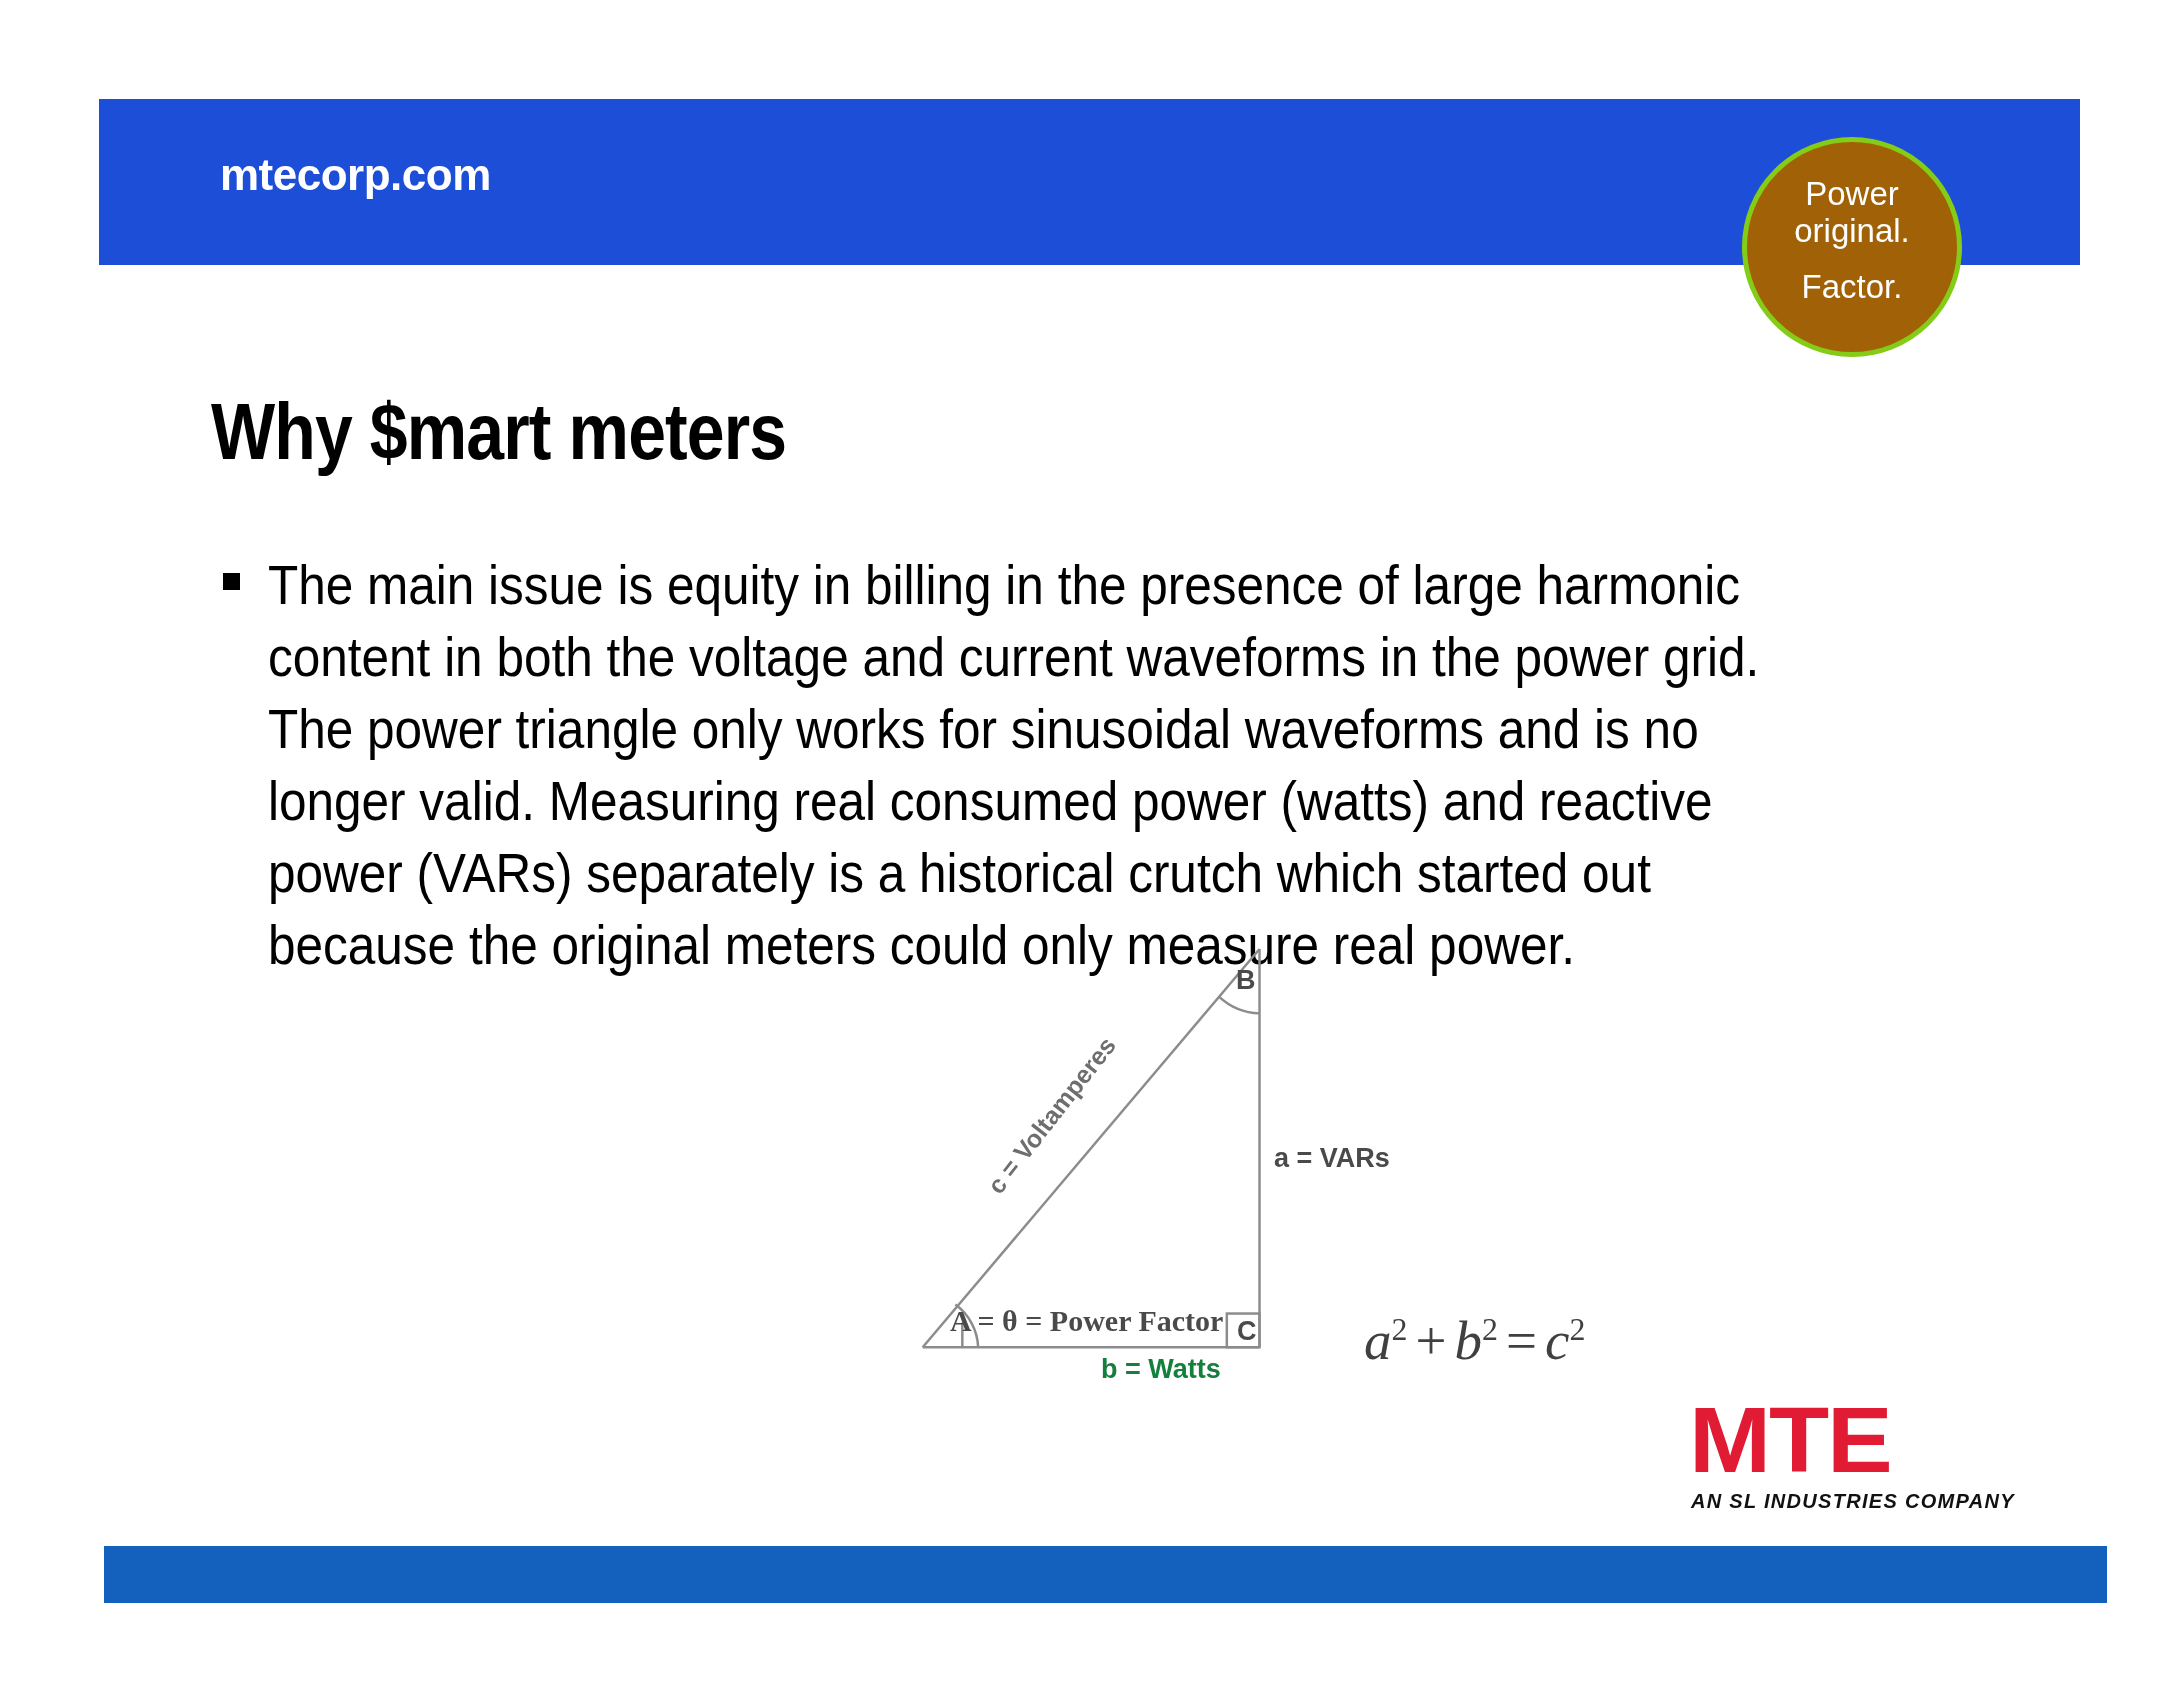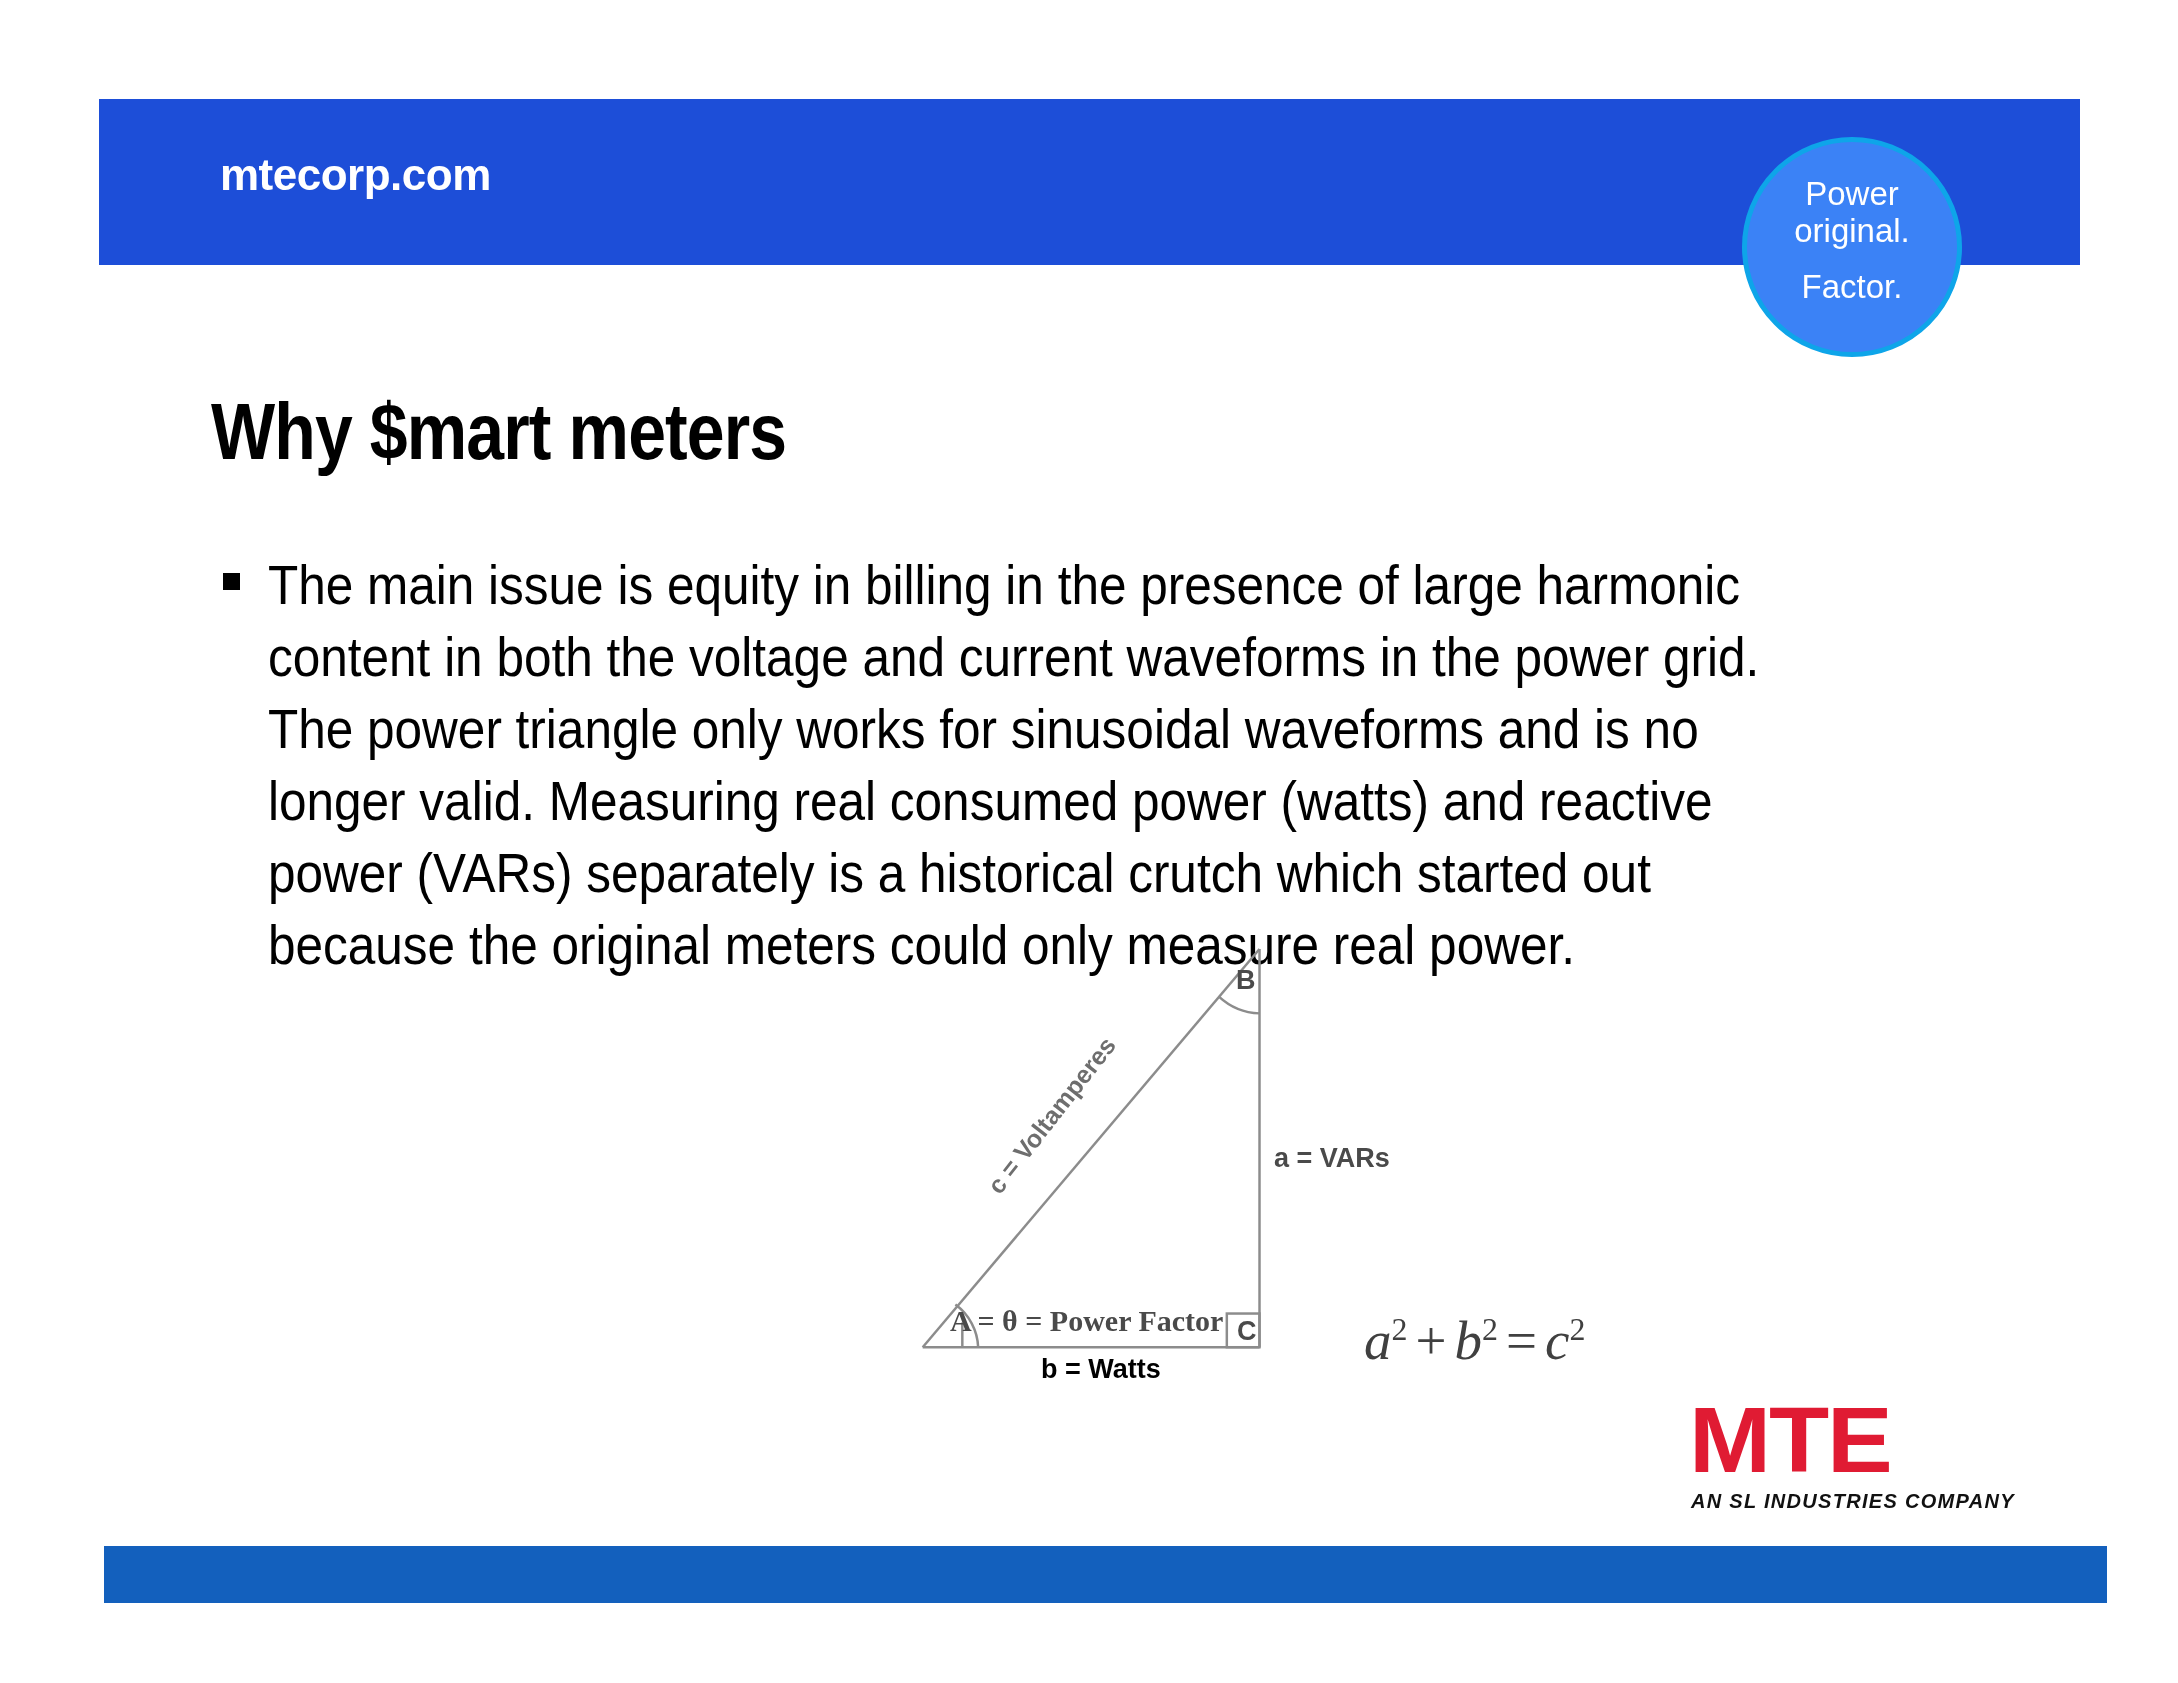--- a/index.html
+++ b/index.html
@@ -46,22 +46,22 @@
   }
 
   
   #badge {
     position: absolute;
     left: 1742px;
     top: 137px;
     width: 220px;
     height: 220px;
     border-radius: 50%;
-    background: #3b82f6;
-    border: 5px solid #0ea5e9;
+    background: #a16207;
+    border: 5px solid #84cc16;
     box-sizing: border-box;
     color: #ffffff;
     text-align: center;
   }
   #badge .badge-line {
     position: absolute;
     width: 100%;
     left: 0;
     font-size: 33px;
     line-height: 38px;
@@ -157,24 +157,24 @@
     left: 950px;
     top: 1304px;
     font-size: 30px;
     color: #4a4a4a;
     font-weight: bold;
     font-family: Liberation Serif, serif;
     white-space: nowrap;
   }
   #label-watts {
     position: absolute;
-    left: 1041px;
+    left: 1101px;
     top: 1354px;
     font-size: 27px;
-    color: #000000;
+    color: #15803d;
     font-weight: bold;
     font-family: "Liberation Sans", sans-serif;
     white-space: nowrap;
   }
   #label-vertex-b {
     position: absolute;
     left: 1236px;
     top: 965px;
     font-size: 27px;
     color: #4a4a4a;

